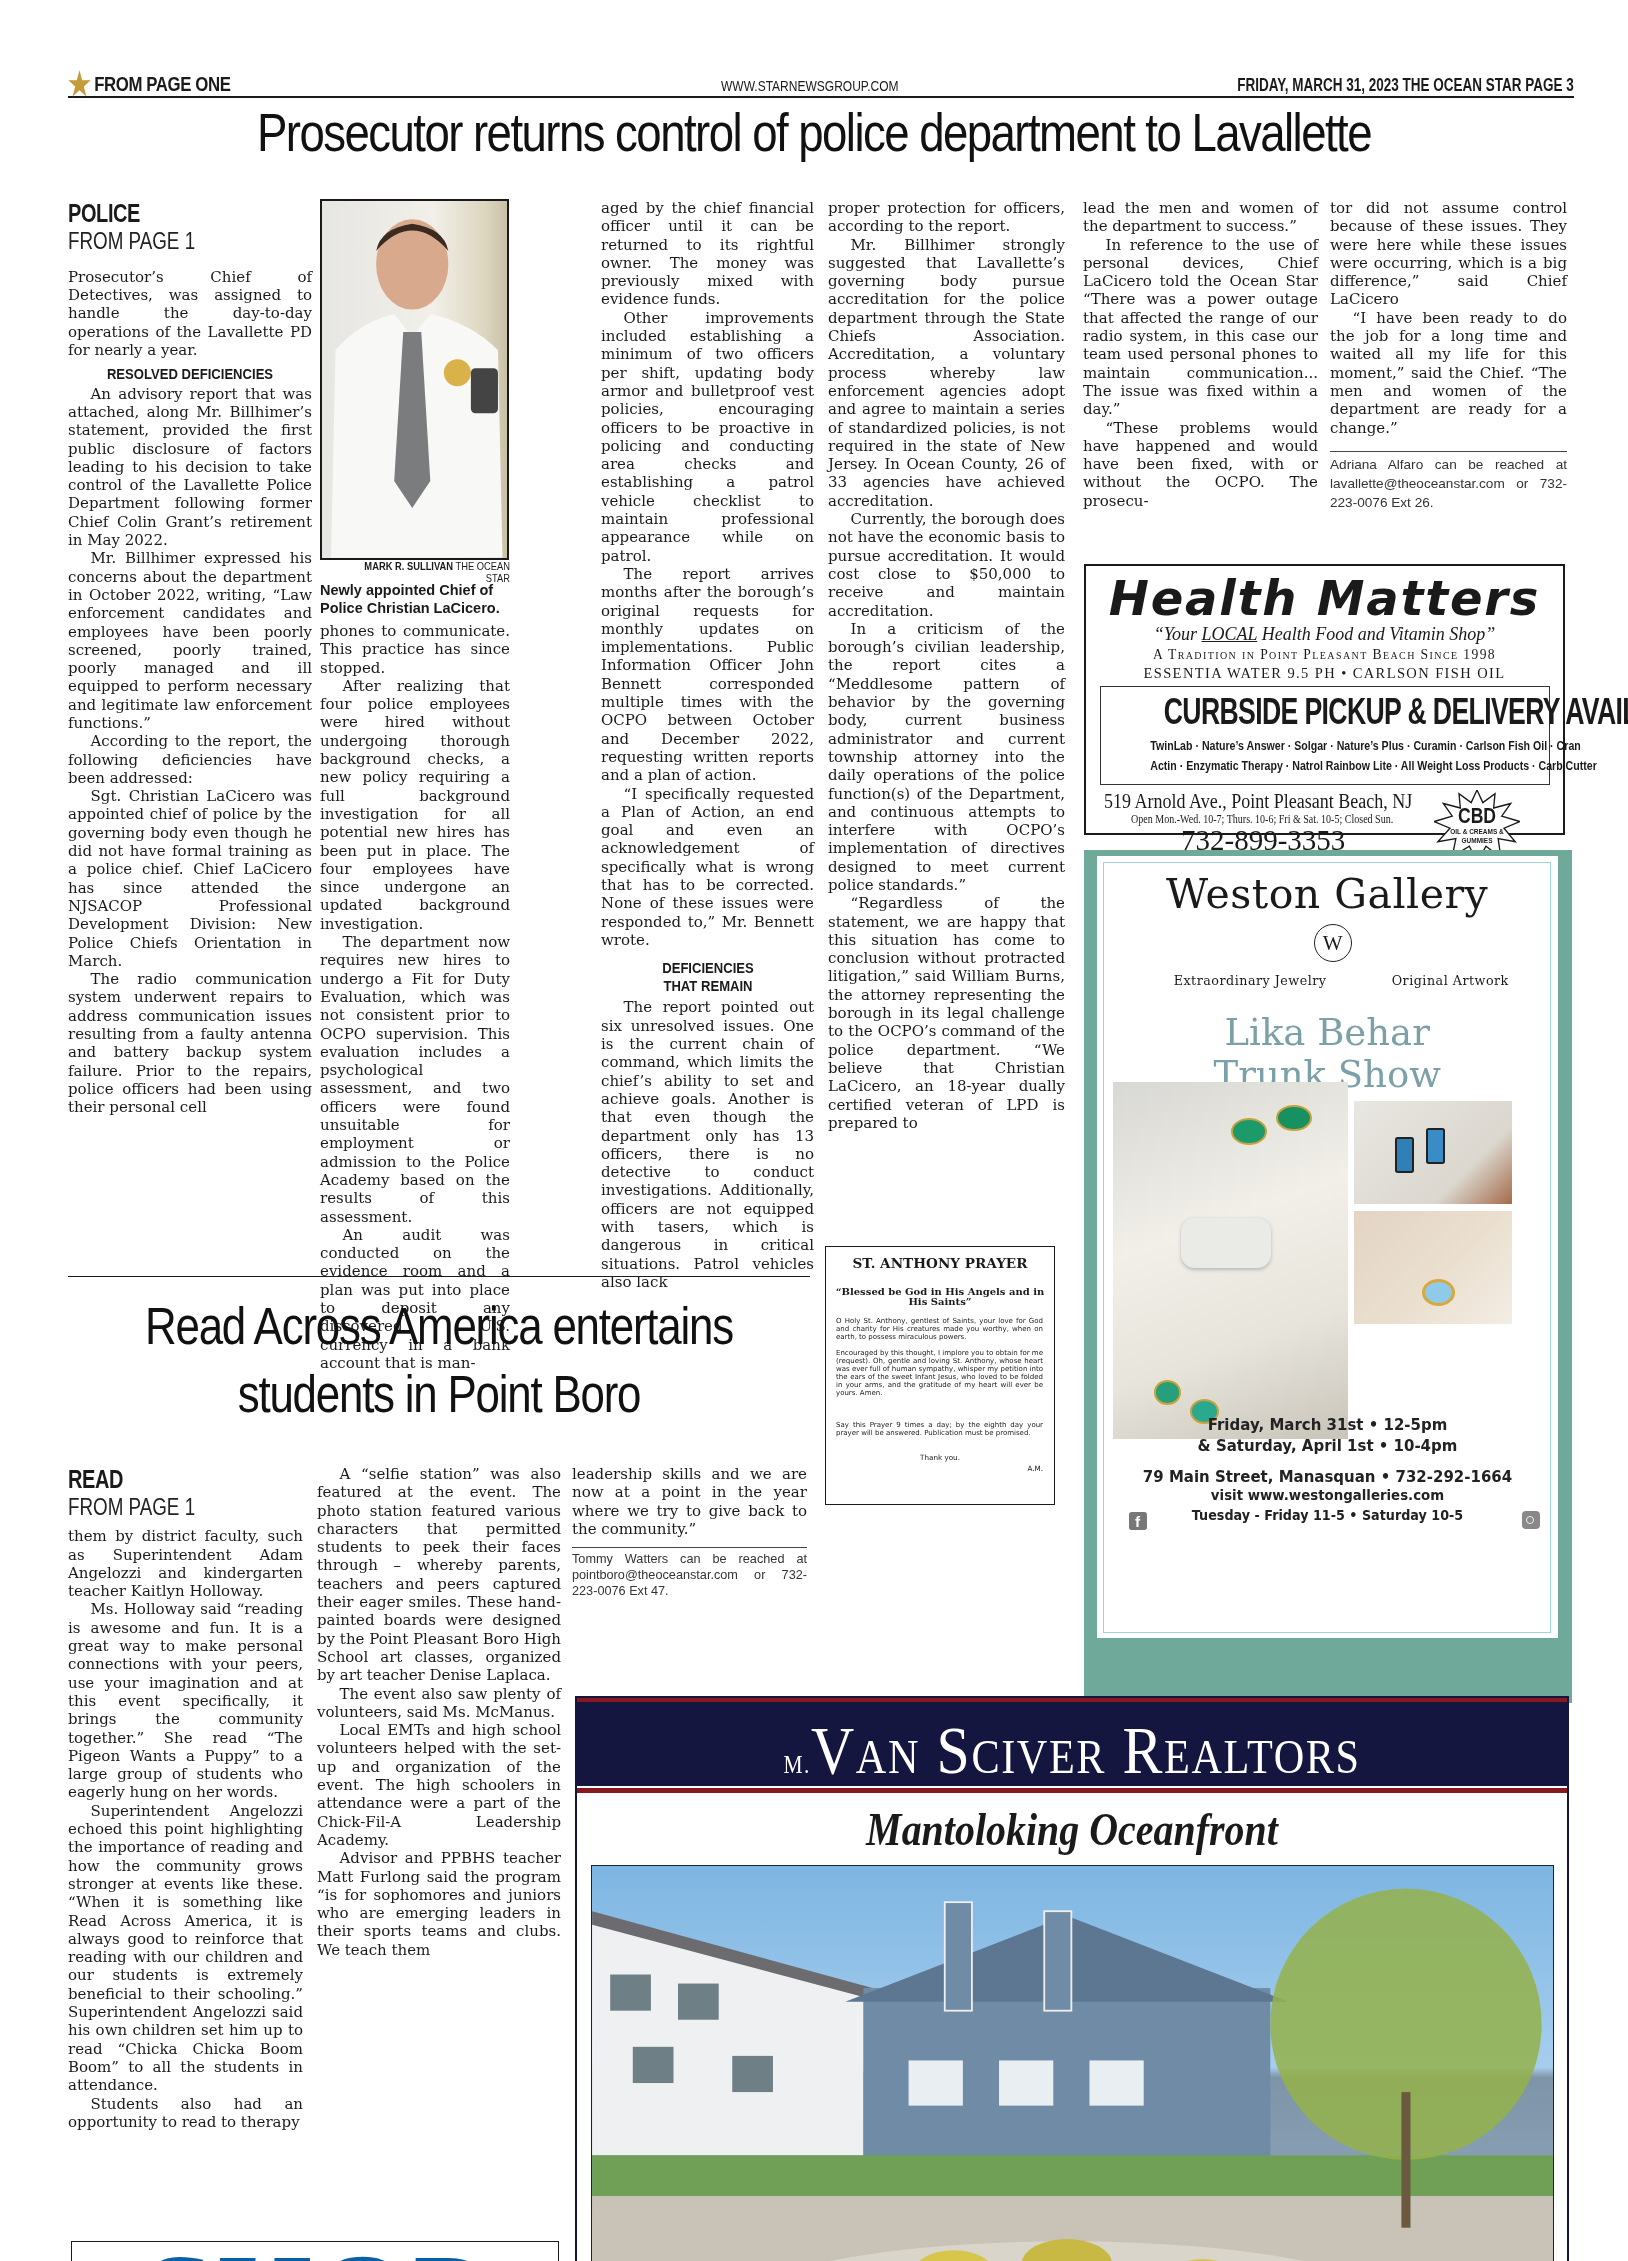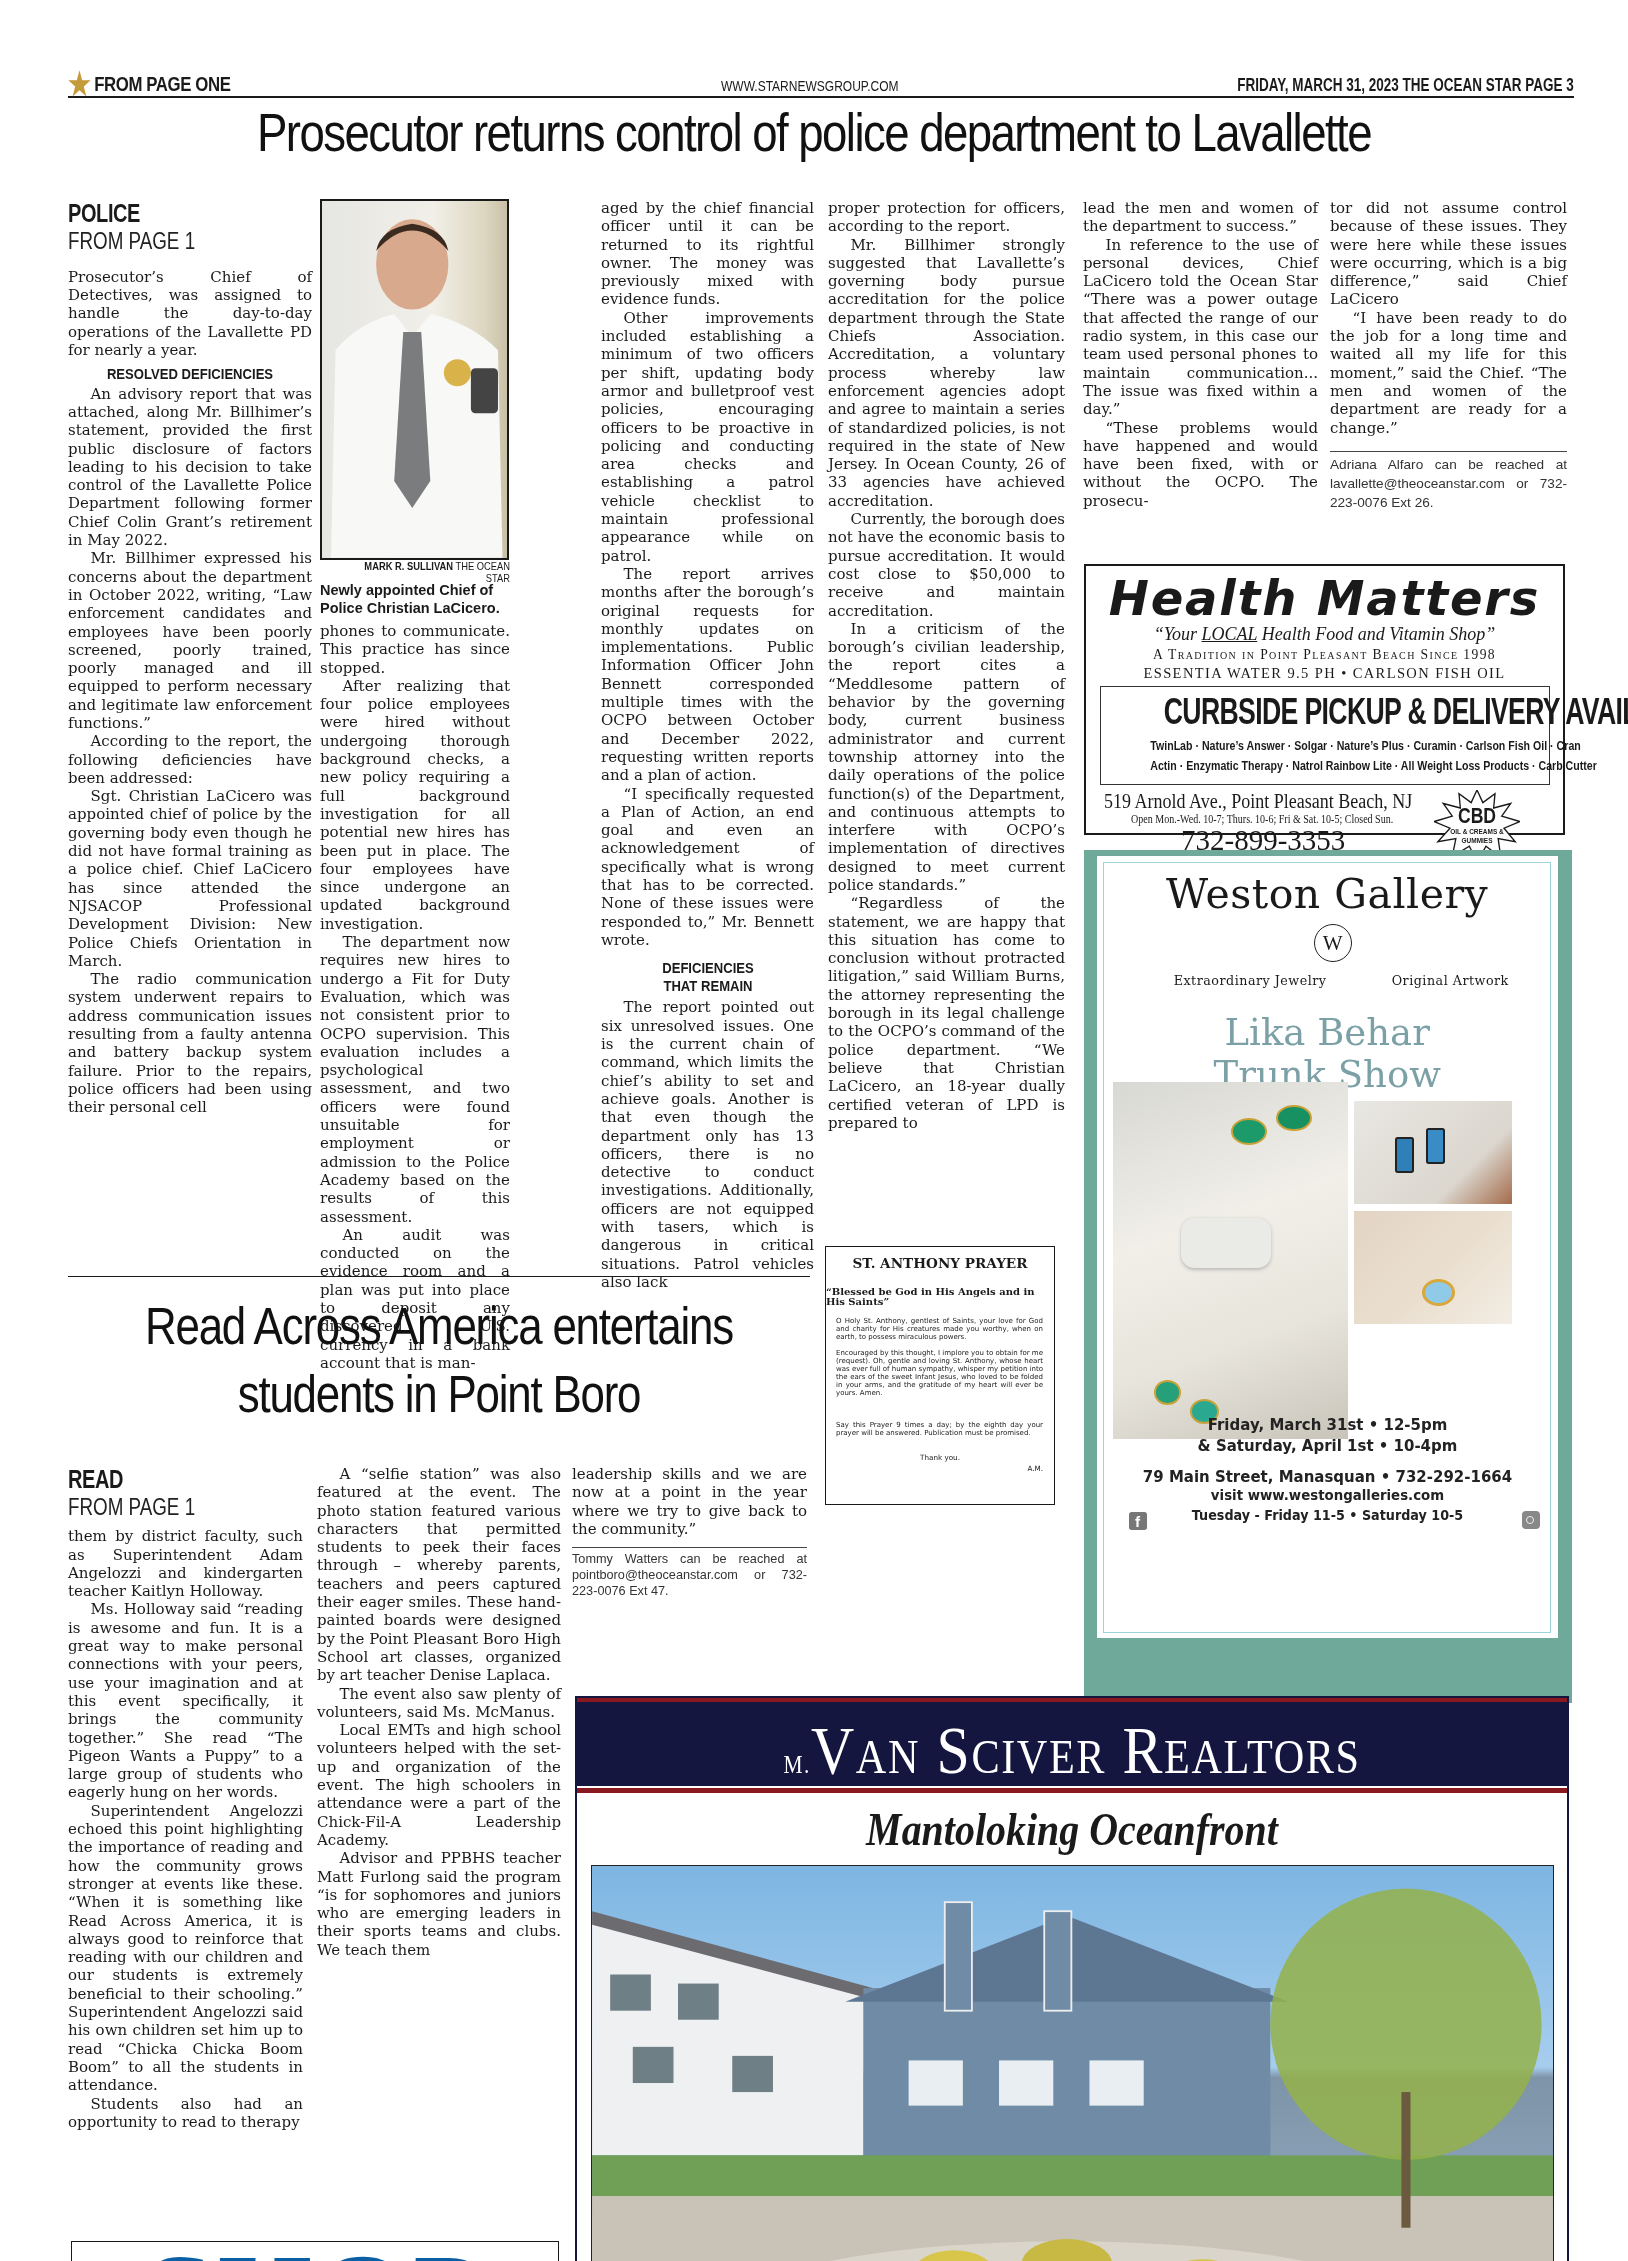--- a/index.html
+++ b/index.html
@@ -67,21 +67,21 @@
   #wg-addr{top:611px;font-size:16.3px;transform:scaleX(.92);}
   #wg-web{top:631px;font-size:14.5px;transform:scaleX(.92);}
   #wg-hours{top:651px;font-size:14.5px;transform:scaleX(.88);}
   #wg-fb{left:32px;top:656px;width:18px;height:18px;background:#777;border-radius:2.7px;color:#fff;font-family:"Liberation Sans",sans-serif;font-weight:bold;font-size:15.4px;text-align:center;line-height:20px;}
   #wg-ig{left:425px;top:655px;width:18px;height:18px;background:#888;border-radius:4.1px;}
   #wg-ig::after{content:"";position:absolute;left:4.5px;top:4.5px;width:6.3px;height:6.3px;border:1.8px solid #eee;border-radius:50%;}
 
   
   #sa{left:825px;top:1246px;width:228px;height:257px;border:1.8px solid #1a1a1a;background:#fff;}
   #sa-title{left:0;width:100%;top:10px;text-align:center;font-family:"DejaVu Serif",serif;font-weight:bold;font-size:13.6px;line-height:13.6px;}
-  #sa-sub{left:0;width:100%;top:40px;font-family:"DejaVu Serif",serif;font-weight:bold;font-size:10px;line-height:10px;}
+  #sa-sub{left:0;width:100%;top:40px;text-align:center;font-family:"DejaVu Serif",serif;font-weight:bold;font-size:10px;line-height:10px;}
   .sa-p{position:absolute;left:10px;width:207px;font-family:"DejaVu Sans",sans-serif;font-size:7px;line-height:8px;text-align:justify;margin:0;}
   #sa-p1{top:70px}#sa-p2{top:102px}#sa-p3{top:174px}
   #sa-thanks{left:0;width:100%;top:206px;text-align:center;font-family:"DejaVu Sans",sans-serif;font-size:7.2px;}
   #sa-am{right:11px;top:217px;font-family:"DejaVu Sans",sans-serif;font-size:7.2px;}
 
   
   #rule2{left:68px;top:1276px;width:742px;border-top:1.4px solid #1a1a1a;}
   #h2{left:68px;width:742px;top:1293px;text-align:center;font-size:51px;line-height:68px;letter-spacing:-1.4px;transform:scaleX(.86);white-space:normal;}
 
   

